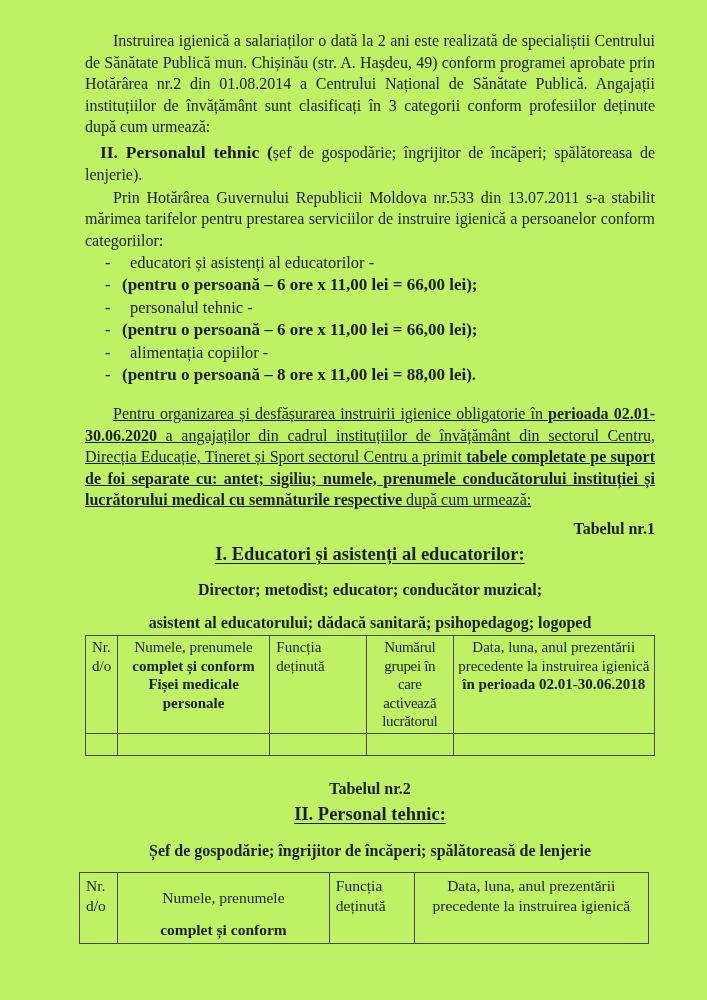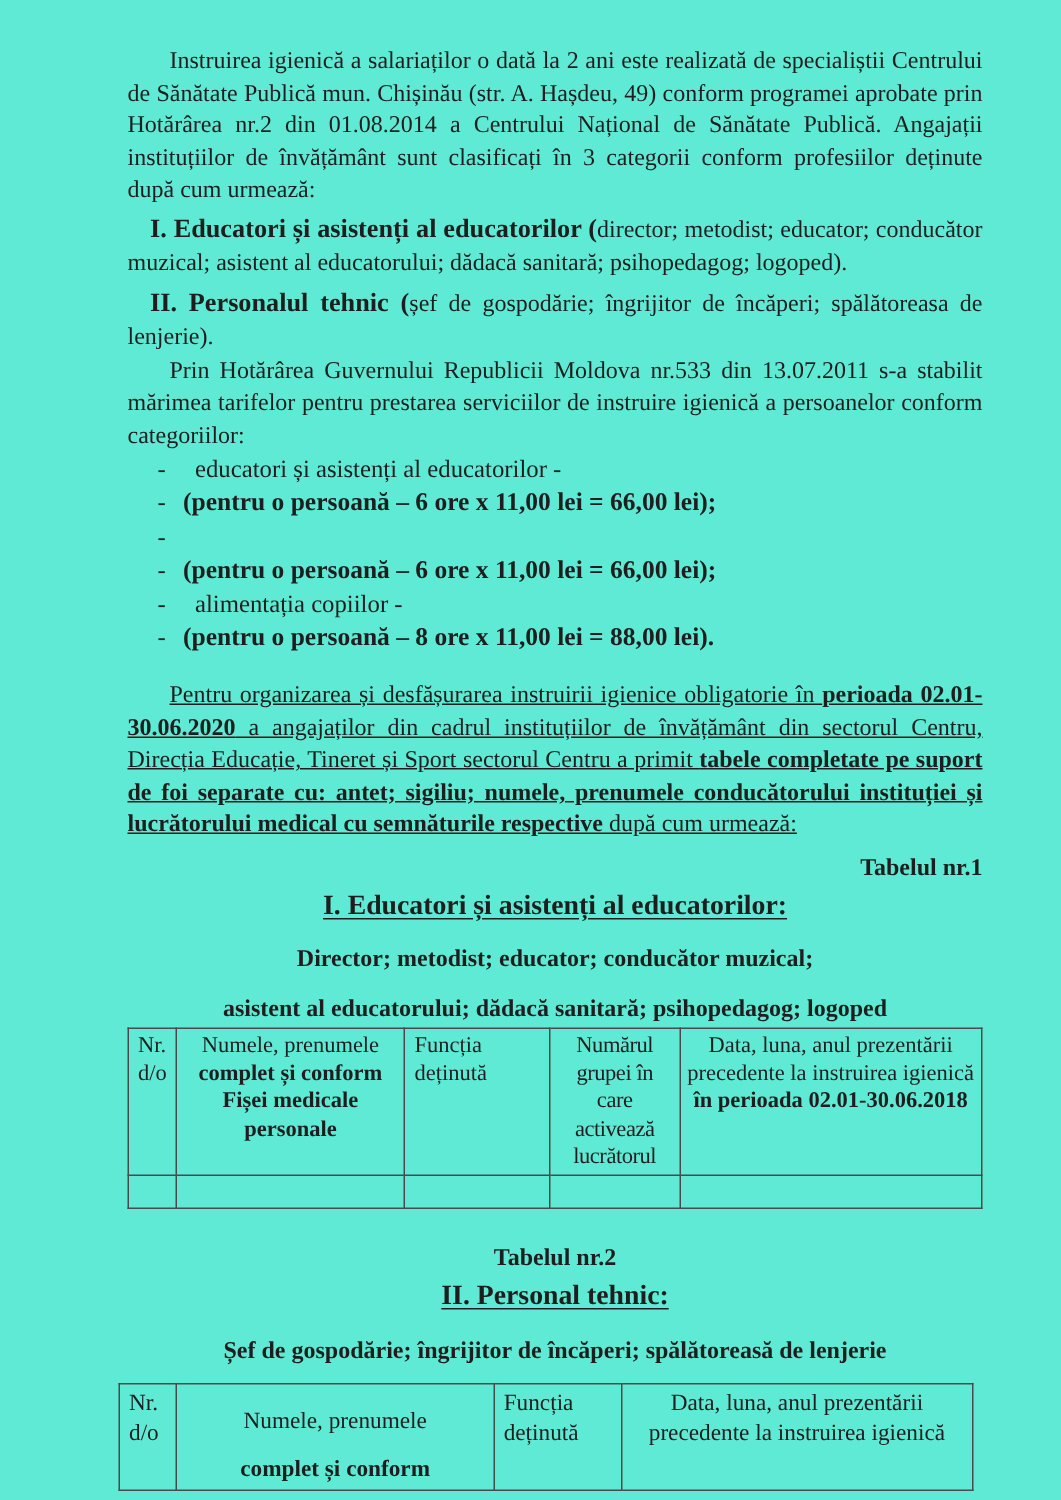--- a/index.html
+++ b/index.html
@@ -1,19 +1,19 @@
 <!DOCTYPE html>
 <html><head>
 <meta charset="utf-8">
 <style>
   * { margin: 0; padding: 0; box-sizing: border-box; }
   html, body { background: #e8e8e6; }
   .page {
     width: 707px; height: 1000px;
-    background: #5eead4;
+    background: #bef264;
     color: #1e1e1e;
     font-family: "Liberation Serif", "DejaVu Serif", serif;
     font-size: 16px; line-height: 21.5px;
     padding: 30px 52px 0 85px;
     overflow: hidden;
     position: relative;
   }
   .para { text-align: justify; }
   .indent { text-indent: 28px; }
   .b { font-weight: bold; }
@@ -50,38 +50,38 @@
   .empty-row td { height: 22px; border-top: 1.2px solid #4a4a4a; }
   .gap2 { margin-top: 22px; text-align: center; }
 </style>
 </head>
 <body>
 
 <div class="page">
 
   <p class="para indent">Instruirea igienică a salariaților o dată la 2 ani este realizată de specialiștii Centrului de Sănătate Publică mun. Chișinău (str. A. Hașdeu, 49) conform programei aprobate prin Hotărârea nr.2 din 01.08.2014 a Centrului Național de Sănătate Publică. Angajații instituțiilor de învățământ sunt clasificați în 3 categorii conform profesiilor deținute după cum urmează:</p>
 
-  <p class="cat"><span class="lead">I. Educatori și asistenți al educatorilor (</span><span>director; metodist; educator; conducător muzical; asistent al educatorului; dădacă sanitară; psihopedagog; logoped).</span></p>
 
   <p class="cat"><span class="lead">II. Personalul tehnic (</span><span>șef de gospodărie; îngrijitor de încăperi; spălătoreasa de lenjerie).</span></p>
 
 
   <p class="para indent p2">Prin Hotărârea Guvernului Republicii Moldova nr.533 din 13.07.2011 s-a stabilit mărimea tarifelor pentru prestarea serviciilor de instruire igienică a persoanelor conform categoriilor:</p>
 
   <div class="tariff">
     <div class="tariff-item">
         <span class="dash">-</span>
         <span class="txt">educatori și asistenți al educatorilor -</span>
       </div>
     <div class="tariff-item bold-item">
         <span class="dash">-</span>
         <span class="txt">(pentru o persoană – 6 ore x 11,00 lei = 66,00 lei);</span>
       </div>
     <div class="tariff-item">
         <span class="dash">-</span>
+        <span class="txt">personalul tehnic -</span>
       </div>
     <div class="tariff-item bold-item">
         <span class="dash">-</span>
         <span class="txt">(pentru o persoană – 6 ore x 11,00 lei = 66,00 lei);</span>
       </div>
     <div class="tariff-item">
         <span class="dash">-</span>
         <span class="txt">alimentația copiilor -</span>
       </div>
     <div class="tariff-item bold-item">

